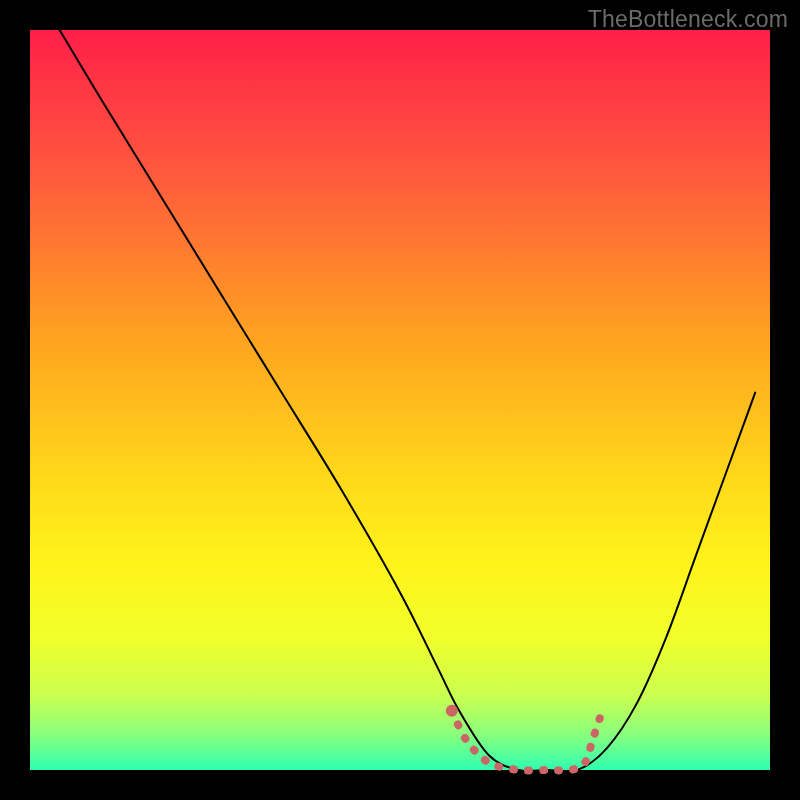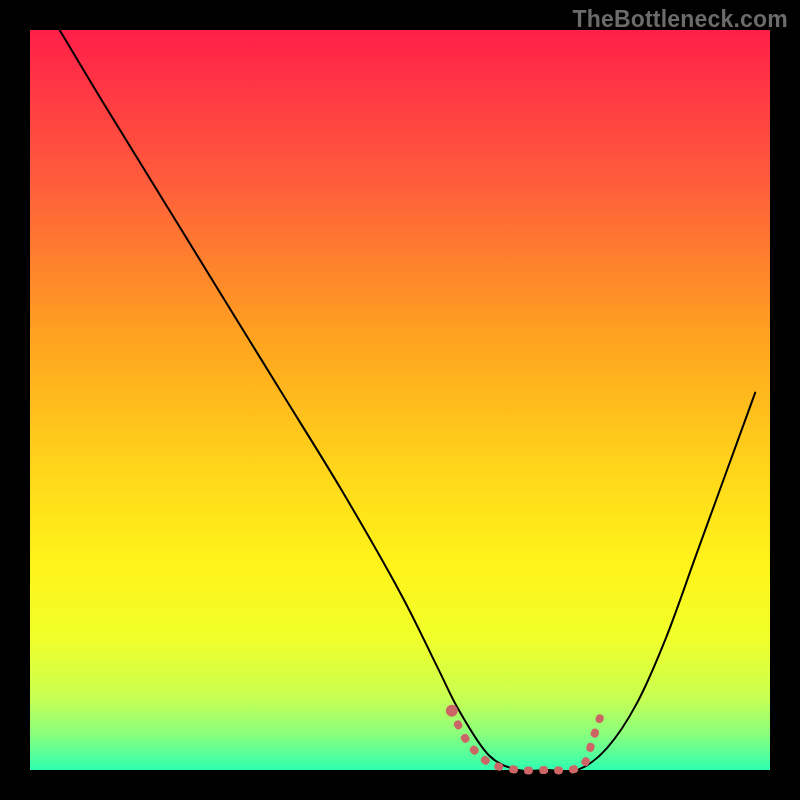--- a/index.html
+++ b/index.html
@@ -16,21 +16,21 @@
     width: 800px;
     height: 800px;
     background: #000;
   }
   .watermark {
     position: absolute;
     top: 6px;
     right: 12px;
     color: #6b6b6b;
     font-size: 23px;
-    font-weight: 700;
+    font-weight: 400;
     letter-spacing: 0.2px;
     z-index: 5;
   }
   svg {
     position: absolute;
     inset: 0;
     display: block;
   }
 </style>
 </head>

